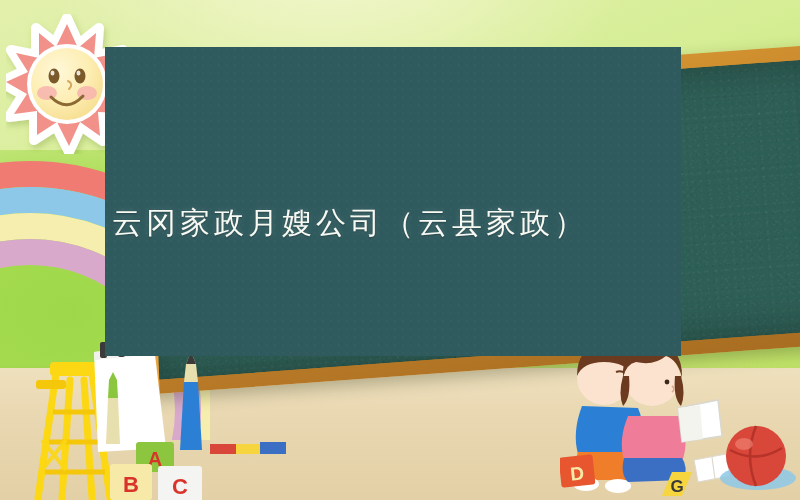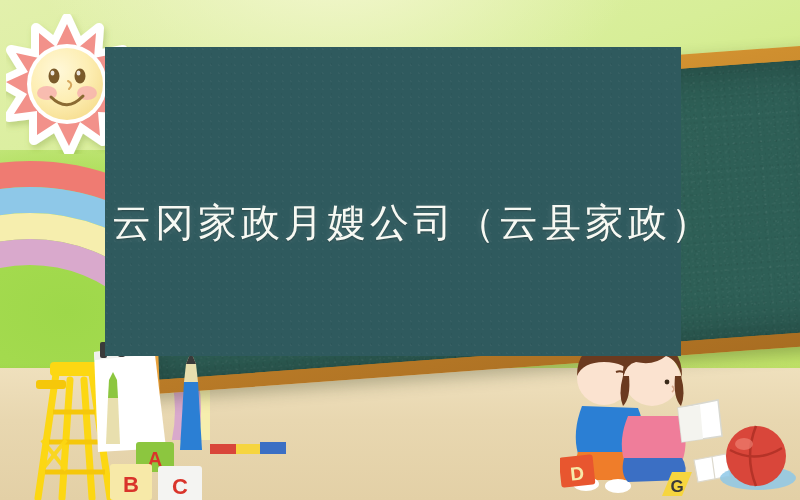--- a/index.html
+++ b/index.html
@@ -147,21 +147,21 @@
   }
 
   
   .caption {
     position: absolute;
     left: 112px;
     top: 196px;
     width: 676px;
     color: #f7f9f3;
     font-family: "Liberation Sans", "DejaVu Sans", sans-serif;
-    font-size: 39px;
+    font-size: 30px;
     line-height: 53px;
     letter-spacing: 4px;
     font-weight: 400;
     text-shadow: 0 1px 2px rgba(0,0,0,0.30), 0 0 6px rgba(255,255,255,0.18);
     white-space: pre-wrap;
     word-break: break-all;
     pointer-events: none;
   }
 </style>
 </head>

